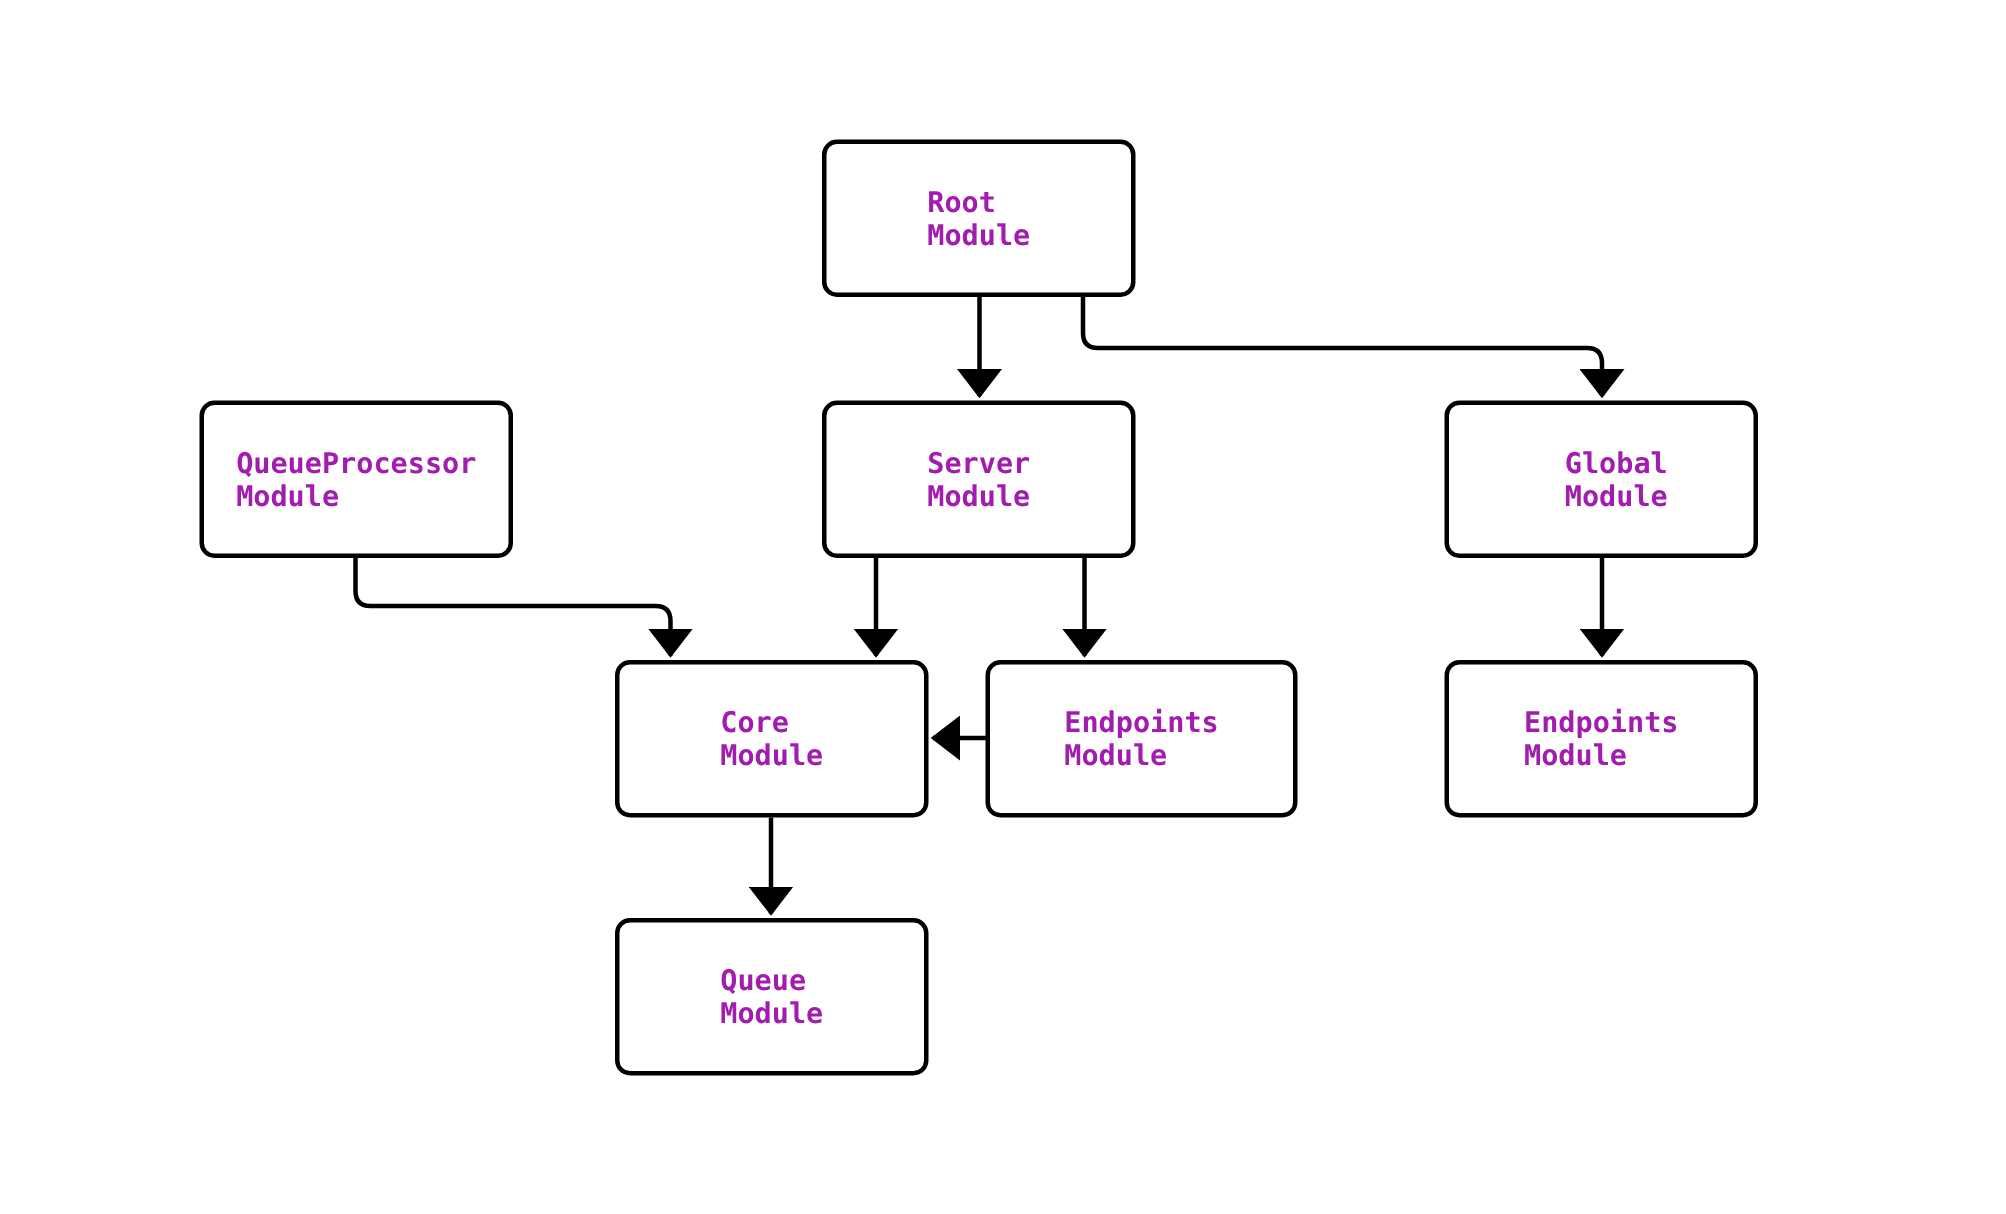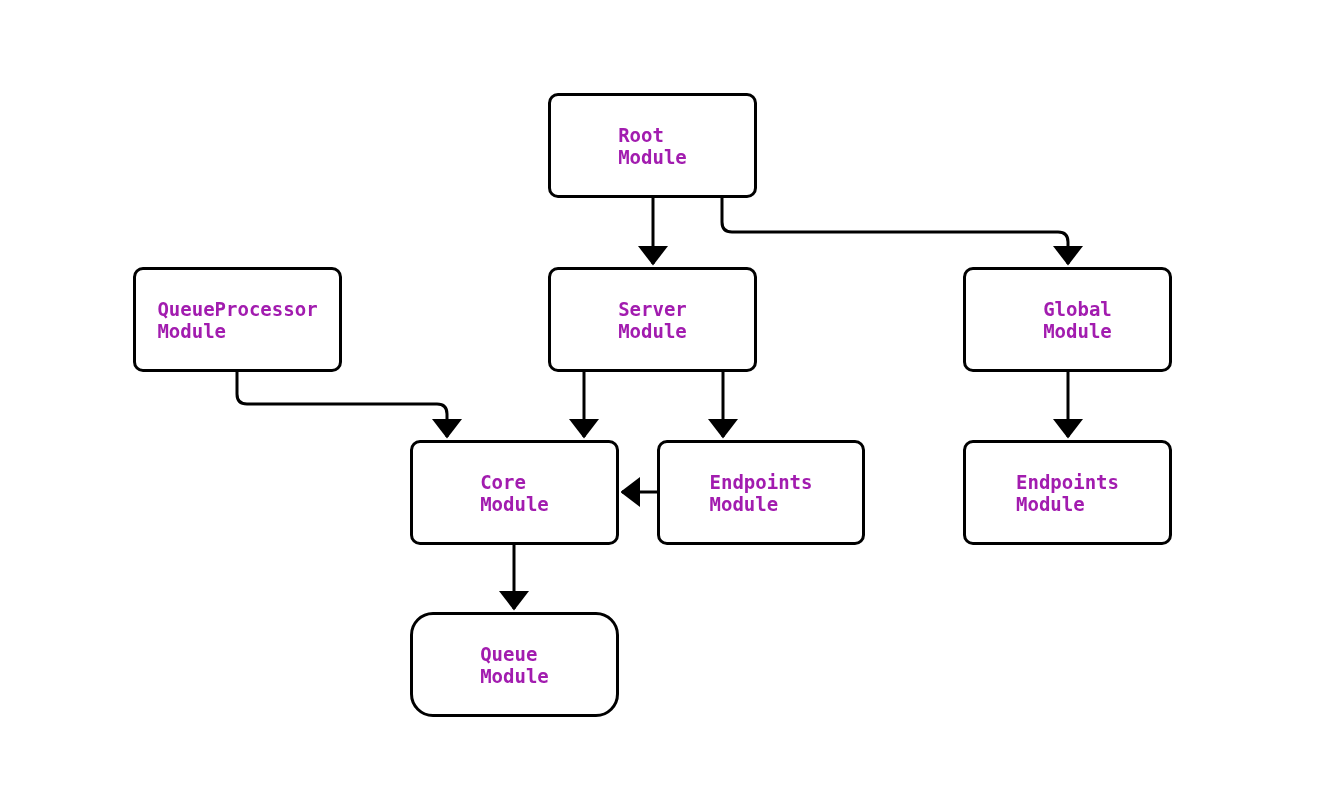--- a/index.html
+++ b/index.html
@@ -97,18 +97,18 @@
 Module</div>
       </div>
       <div class="node" style="left: 657px; top: 440px; width: 208px; height: 105px; background: rgb(255, 255, 255); border-color: rgb(0, 0, 0); border-width: 3px;">
         <div class="node-label">Endpoints
 Module</div>
       </div>
       <div class="node" style="left: 963px; top: 440px; width: 209px; height: 105px; background: rgb(255, 255, 255); border-color: rgb(0, 0, 0); border-width: 3px;">
         <div class="node-label">Endpoints
 Module</div>
       </div>
-      <div class="node" style="left: 410px; top: 612px; width: 209px; height: 105px; background: rgb(255, 255, 255); border-color: rgb(0, 0, 0); border-width: 3px; border-radius: 23px;">
+      <div class="node" style="left: 410px; top: 612px; width: 209px; height: 105px; background: rgb(255, 255, 255); border-color: rgb(0, 0, 0); border-width: 3px;">
         <div class="node-label">Queue
 Module</div>
       </div>
     </div>
 </div>
 
 </body></html>

